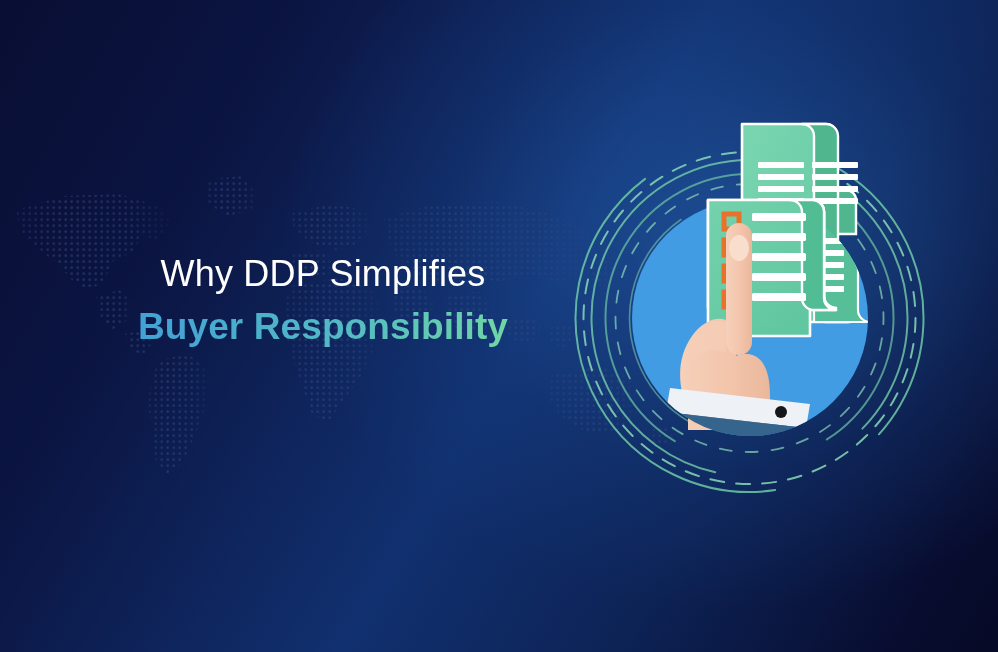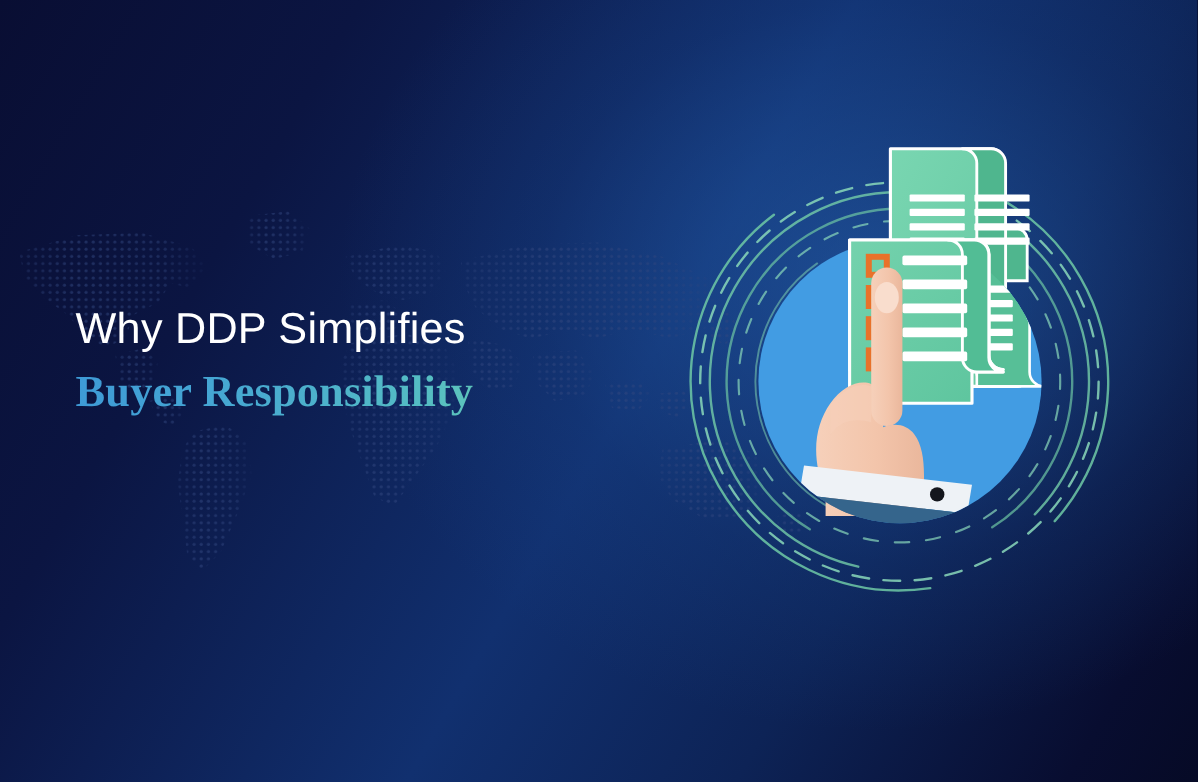--- a/index.html
+++ b/index.html
@@ -10,20 +10,21 @@
     font-family:"Liberation Sans", sans-serif;
   }
   #banner{
     position:relative;
     width:998px; height:652px;
     overflow:hidden;
     background:
       radial-gradient(ellipse 720px 560px at 74% 30%, rgba(26,78,150,0.95) 0%, rgba(17,52,110,0.55) 42%, rgba(10,22,62,0.0) 72%),
       radial-gradient(ellipse 900px 700px at 20% 42%, rgba(14,32,84,0.9) 0%, rgba(9,17,56,0.55) 50%, rgba(6,10,40,0) 78%),
       linear-gradient(135deg, #0b1340 0%, #0a1murder 0%, #0c1a4e 30%, #0e2b68 58%, #0a1a46 80%, #070b2c 100%);
+    text-align: center;
   }
   
   #basegrad{
     position:absolute; inset:0;
     background:linear-gradient(120deg,#090e33 0%,#0b1542 22%,#11306f 52%,#0d2356 72%,#080d30 92%,#060a26 100%);
   }
   #glow{
     position:absolute; inset:0;
     background:radial-gradient(ellipse 620px 520px at 73% 36%, rgba(40,104,184,0.55) 0%, rgba(25,70,140,0.25) 45%, rgba(10,20,60,0) 72%);
   }
@@ -55,21 +56,20 @@
     font-size:37px;
     font-weight:700;
     letter-spacing:0.1px;
     line-height:1.25;
     margin-top:7px;
     white-space:nowrap;
     background:linear-gradient(90deg,#3e9ad6 0%,#45a6d3 22%,#54bcc4 55%,#6ed3a8 82%,#75d8a2 100%);
     -webkit-background-clip:text;
     background-clip:text;
     color:transparent;
-    font-family:Liberation Serif, serif;
     -webkit-text-fill-color:transparent;
   }
 
   
   #illustration{
     position:absolute;
     left:574px; top:112px;
     width:352px; height:392px;
   }
   #illustration svg{ width:100%; height:100%; display:block; overflow:visible; }

